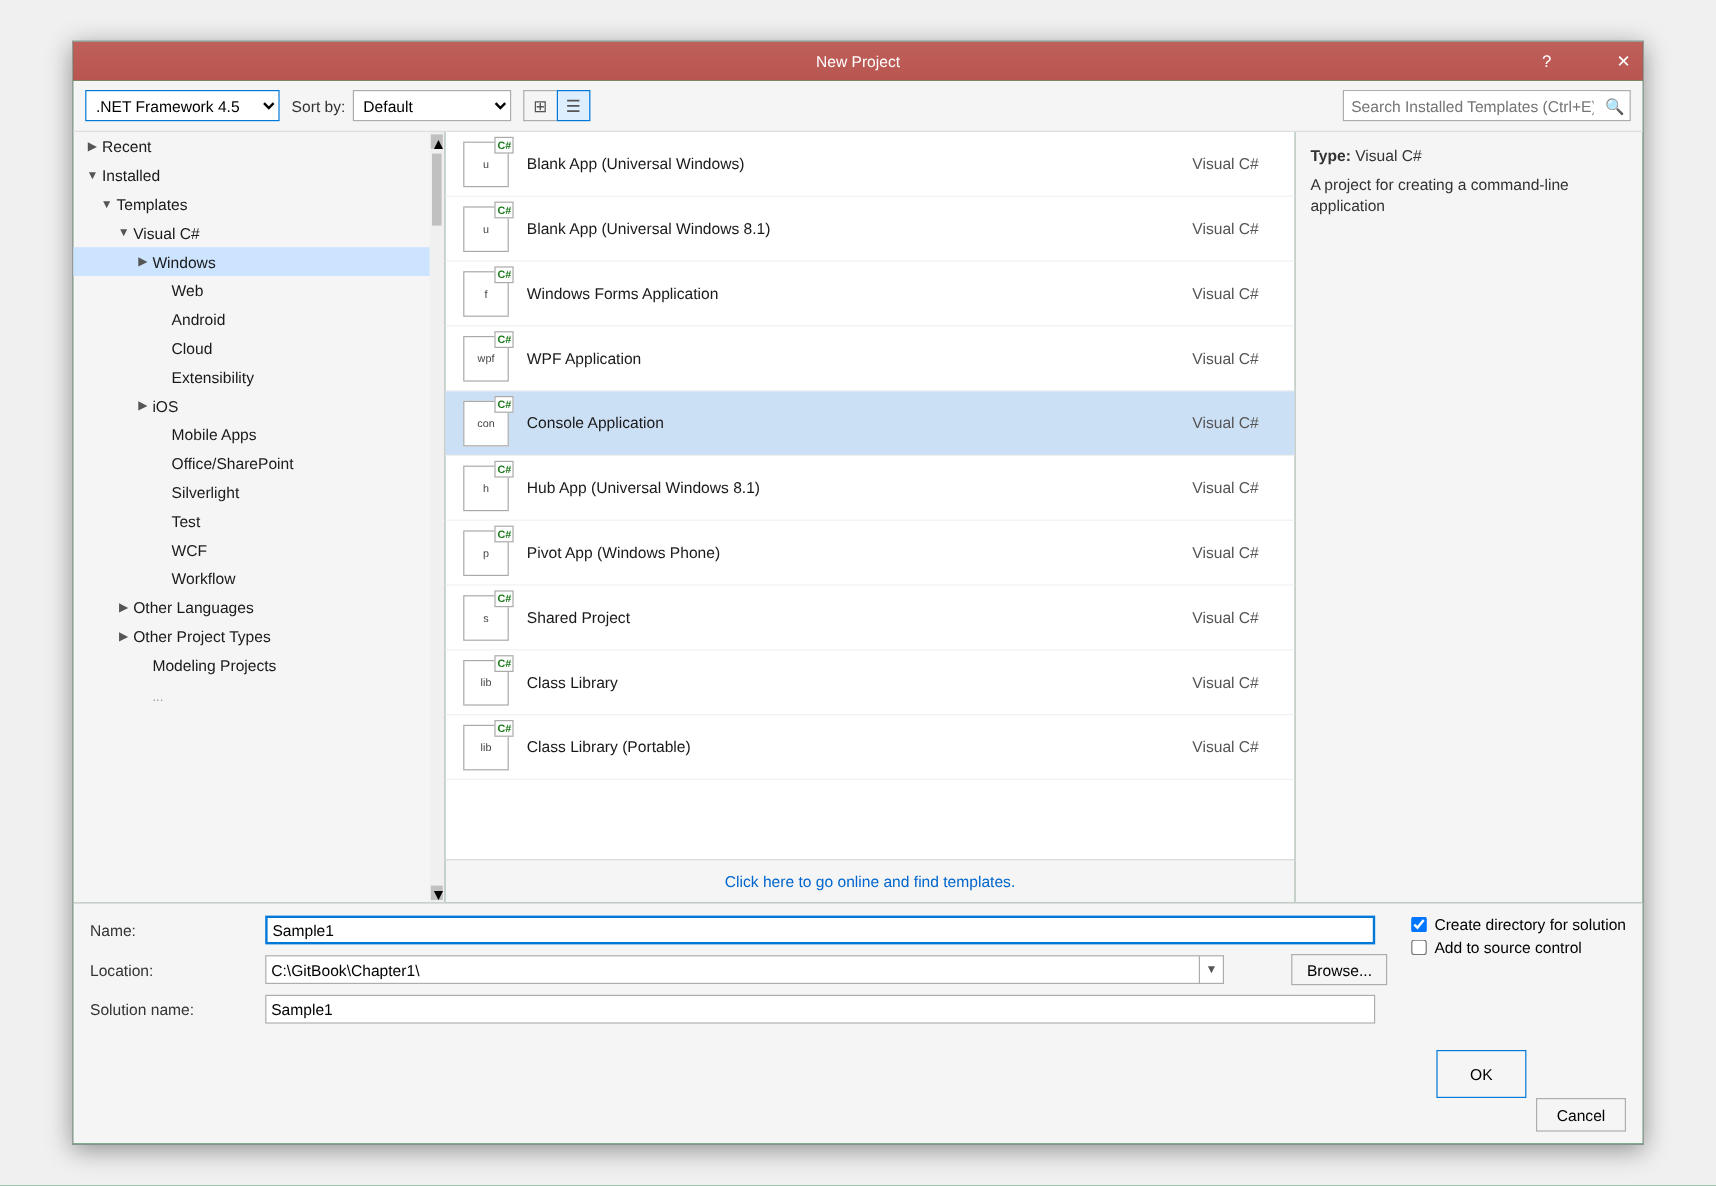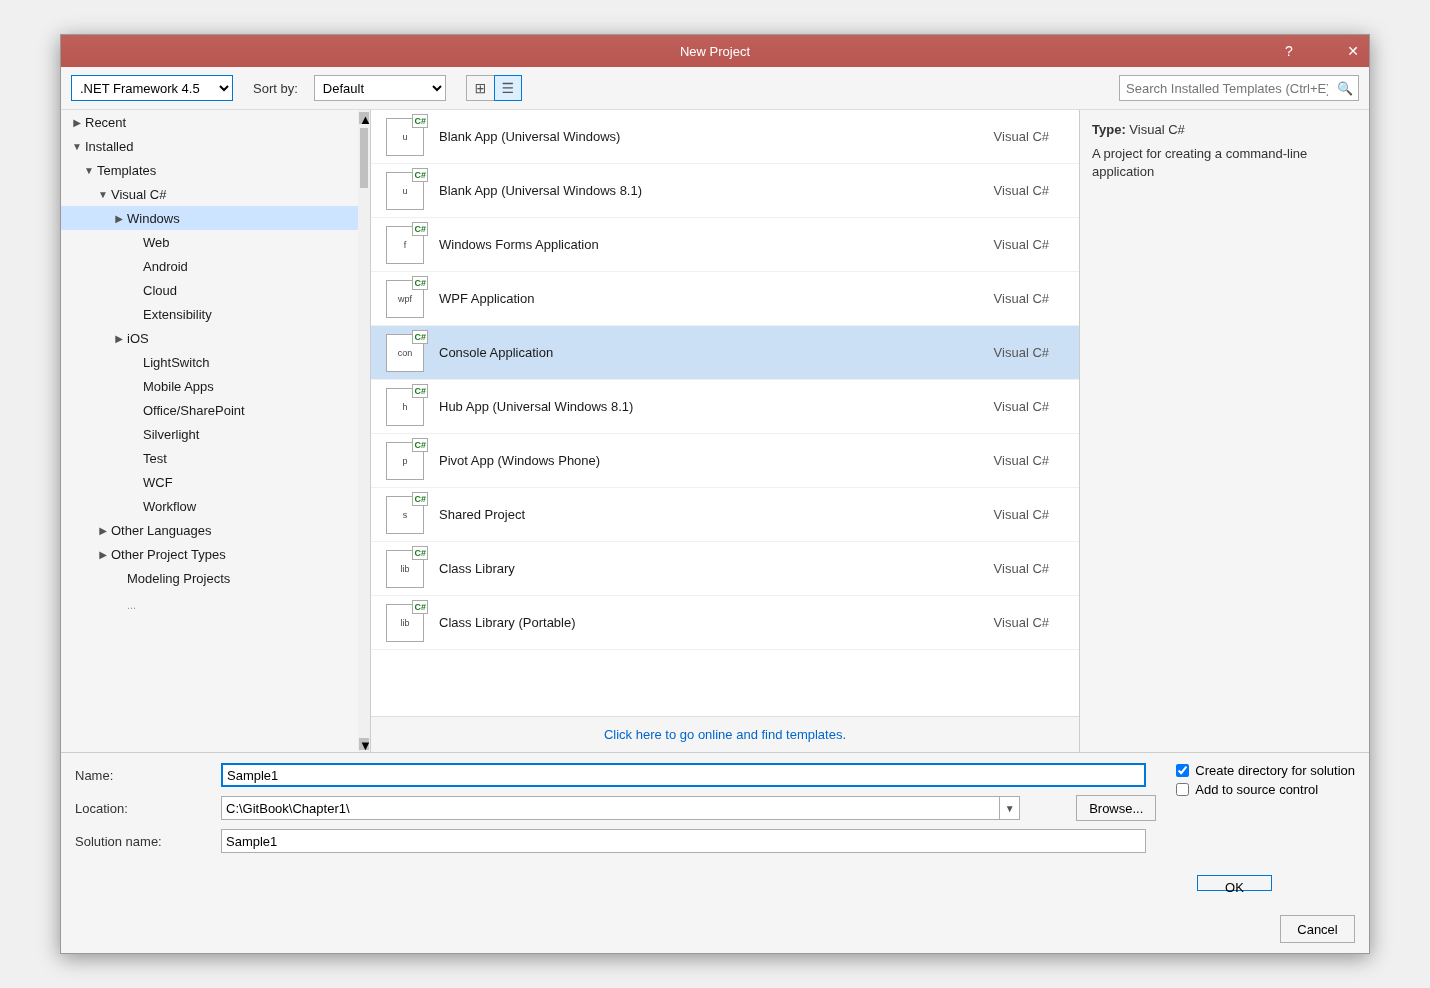--- a/index.html
+++ b/index.html
@@ -4,21 +4,21 @@
   <style>
     * { box-sizing: border-box; margin: 0; padding: 0; font-family: 'Segoe UI', Arial, sans-serif; font-size: 13px; }
     body { background: #f0f0f0; display: flex; justify-content: center; align-items: center; width: 1430px; height: 988px; overflow: hidden; }
     .dialog { width: 1310px; height: 920px; background: #15803d; border: 1px solid #999; box-shadow: 0 4px 20px rgba(0,0,0,0.4); display: flex; flex-direction: column; }
     .title-bar { background: linear-gradient(180deg, #c0605a 0%, #b85550 100%); height: 32px; display: flex; align-items: center; justify-content: center; position: relative; }
     .title-text { color: white; font-size: 13px; font-weight: normal; }
     .title-buttons { position: absolute; right: 0; top: 0; display: flex; height: 32px; }
     .title-btn { width: 32px; height: 32px; display: flex; align-items: center; justify-content: center; color: white; cursor: pointer; font-size: 14px; }
     .title-help { position: absolute; right: 64px; top: 0; width: 32px; height: 32px; display: flex; align-items: center; justify-content: center; color: white; cursor: pointer; font-size: 14px; }
     .dialog-body { display: flex; flex-direction: column; flex: 1; overflow: hidden; }
-    .top-toolbar { display: flex; align-items: center; padding: 8px 10px; gap: 14px; background: #f5f5f5; border-bottom: 1px solid #ddd; }
+    .top-toolbar { display: flex; align-items: center; padding: 8px 10px; gap: 4px; background: #f5f5f5; border-bottom: 1px solid #ddd; }
     .framework-dropdown { display: flex; align-items: center; border: 1px solid #0078d7; background: white; height: 26px; }
     .framework-dropdown select { border: none; outline: none; height: 24px; padding: 0 4px; font-size: 13px; background: transparent; cursor: pointer; min-width: 160px; }
     .sort-label { margin-left: 6px; color: #333; }
     .sort-dropdown { display: flex; align-items: center; border: 1px solid #adadad; background: white; height: 26px; margin-left: 2px; }
     .sort-dropdown select { border: none; outline: none; height: 24px; padding: 0 4px; font-size: 13px; background: transparent; cursor: pointer; min-width: 130px; }
     .view-btns { display: flex; margin-left: 6px; }
     .view-btn { width: 28px; height: 26px; border: 1px solid #adadad; background: #f5f5f5; cursor: pointer; display: flex; align-items: center; justify-content: center; font-size: 14px; color: #555; }
     .view-btn:first-child { border-right: none; }
     .view-btn.active { background: #ddeeff; border-color: #0078d7; }
     .search-box { margin-left: auto; display: flex; align-items: center; border: 1px solid #adadad; background: white; height: 26px; min-width: 240px; }
@@ -55,21 +55,21 @@
     .form-row { display: flex; align-items: center; margin-bottom: 8px; gap: 46px; }
     .form-label { width: 100px; color: #333; font-size: 13px; }
     .form-input { flex: 1; height: 24px; border: 1px solid #0078d7; outline: none; padding: 0 4px; font-size: 13px; background: white; }
     .form-input-container { flex: 1; display: flex; align-items: center; }
     .location-input { flex: 1; height: 24px; border: 1px solid #adadad; outline: none; padding: 0 4px; font-size: 13px; background: white; }
     .location-dropdown-btn { width: 20px; height: 24px; border: 1px solid #adadad; border-left: none; background: white; cursor: pointer; display: flex; align-items: center; justify-content: center; font-size: 10px; color: #555; }
     .browse-btn { margin-left: 10px; padding: 3px 12px; border: 1px solid #adadad; background: #f5f5f5; cursor: pointer; font-size: 13px; height: 26px; }
     .checkbox-row { display: flex; align-items: center; margin-bottom: 4px; }
     .checkbox-row input[type=checkbox] { margin-right: 6px; }
     .bottom-buttons { display: flex; justify-content: flex-end; gap: 8px; margin-top: 6px; padding-top: 8px; }
-    .ok-btn { padding: 4px 20px; border: 1px solid #0078d7; background: #f5f5f5; cursor: pointer; font-size: 13px; height: 16px; min-width: 75px; }
+    .ok-btn { padding: 4px 20px; border: 1px solid #0078d7; background: #f5f5f5; cursor: pointer; font-size: 13px; height: 40px; min-width: 75px; }
     .cancel-btn { padding: 4px 12px; border: 1px solid #adadad; background: #f5f5f5; cursor: pointer; font-size: 13px; height: 28px; min-width: 75px; margin-top: 40px; }
     .bottom-actions { display: flex; align-items: flex-start; }
     .forms-area { flex: 1; }
     .right-actions { display: flex; flex-direction: column; align-items: flex-start; padding-left: 20px; }
     .template-scroll-container { display: flex; flex: 1; overflow: hidden; }
     .template-list-wrap { flex: 1; overflow: hidden; display: flex; flex-direction: column; }
   </style>
 </head>
 <body>
 
@@ -159,24 +159,20 @@
           <div class="tree-item" style="padding-left:66px;">
             <span class="arrow"></span>
             <span class="label">Extensibility</span>
           </div>
 
           <div class="tree-item" style="padding-left:50px;">
             <span class="arrow">▶</span>
             <span class="label">iOS</span>
           </div>
 
-          <div class="tree-item" style="padding-left:66px;">
-            <span class="arrow"></span>
-            <span class="label">LightSwitch</span>
-          </div>
 
           <div class="tree-item" style="padding-left:66px;">
             <span class="arrow"></span>
             <span class="label">Mobile Apps</span>
           </div>
 
           <div class="tree-item" style="padding-left:66px;">
             <span class="arrow"></span>
             <span class="label">Office/SharePoint</span>
           </div>

